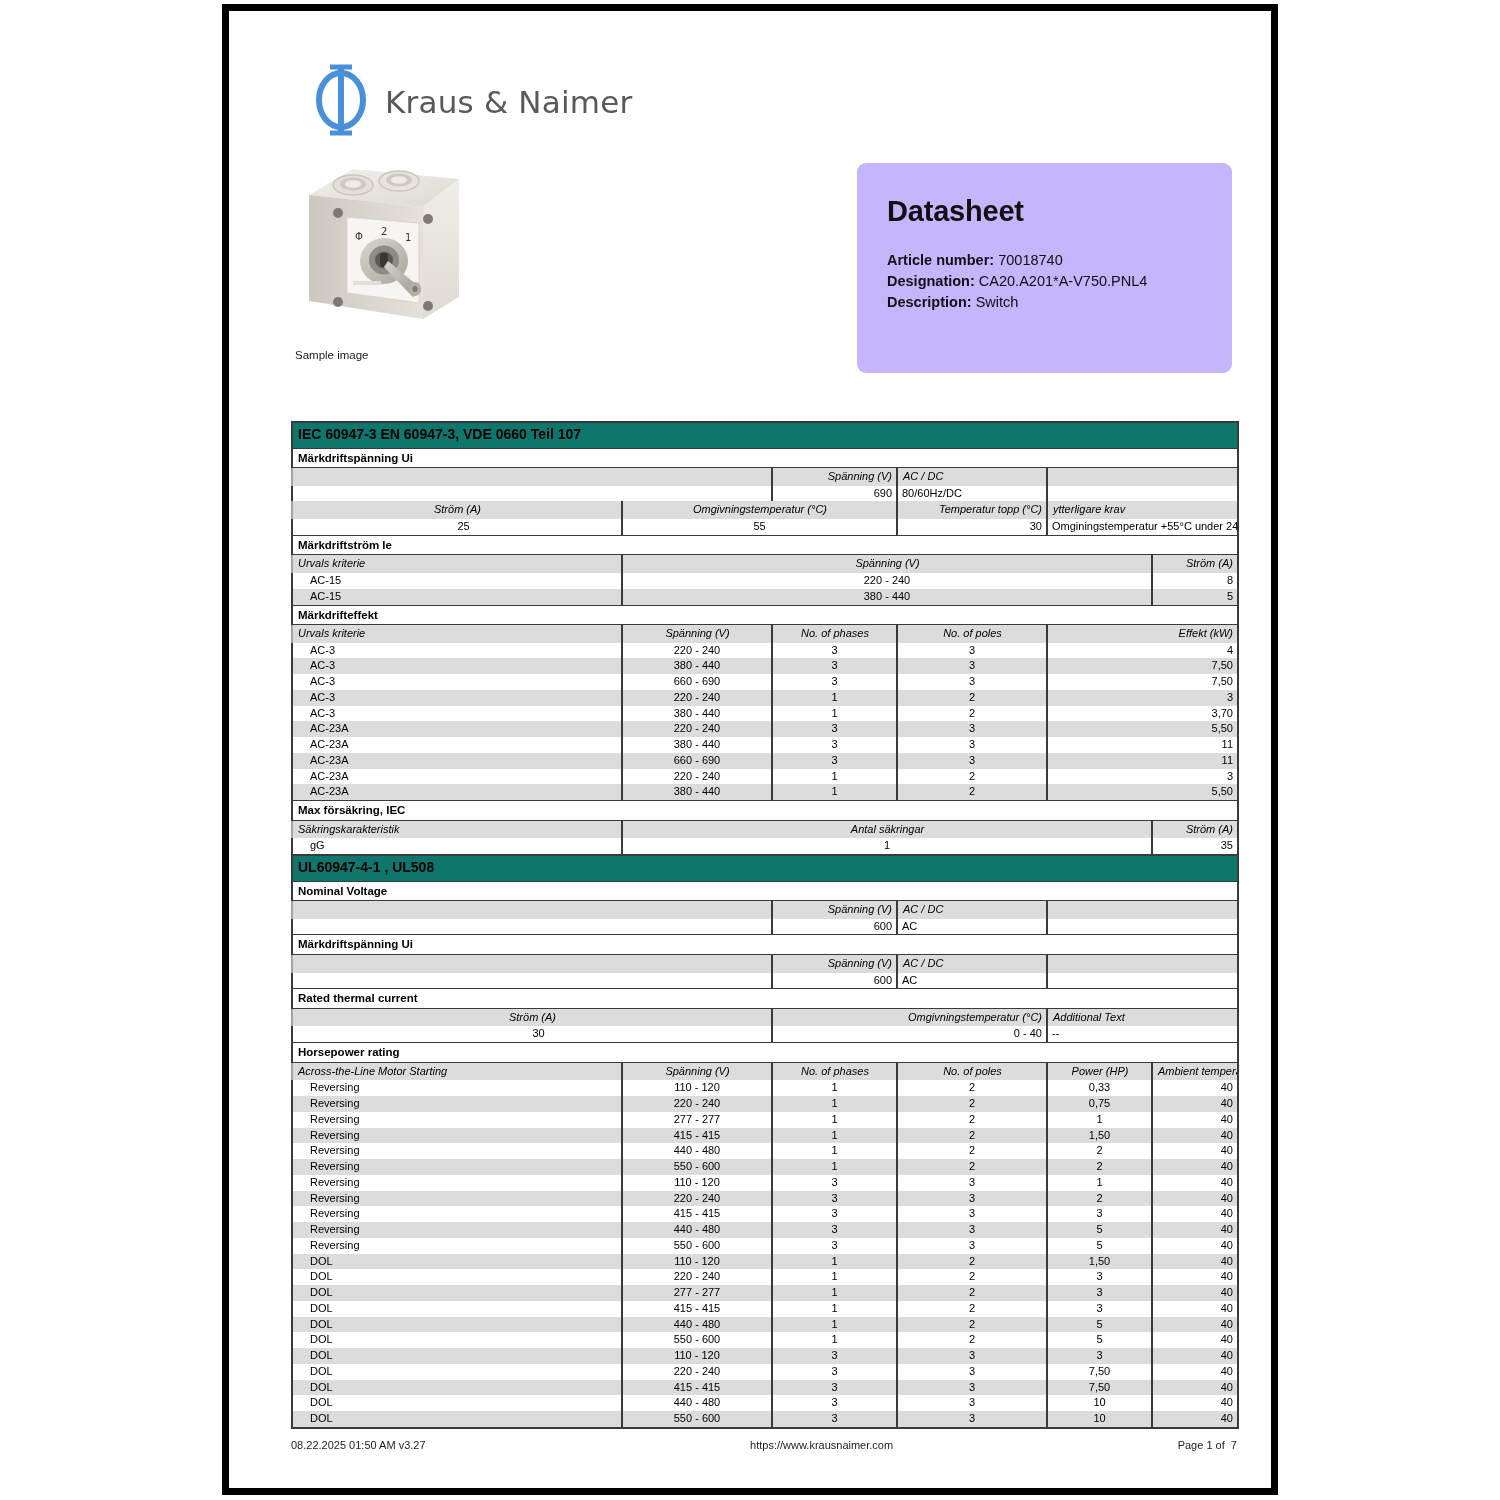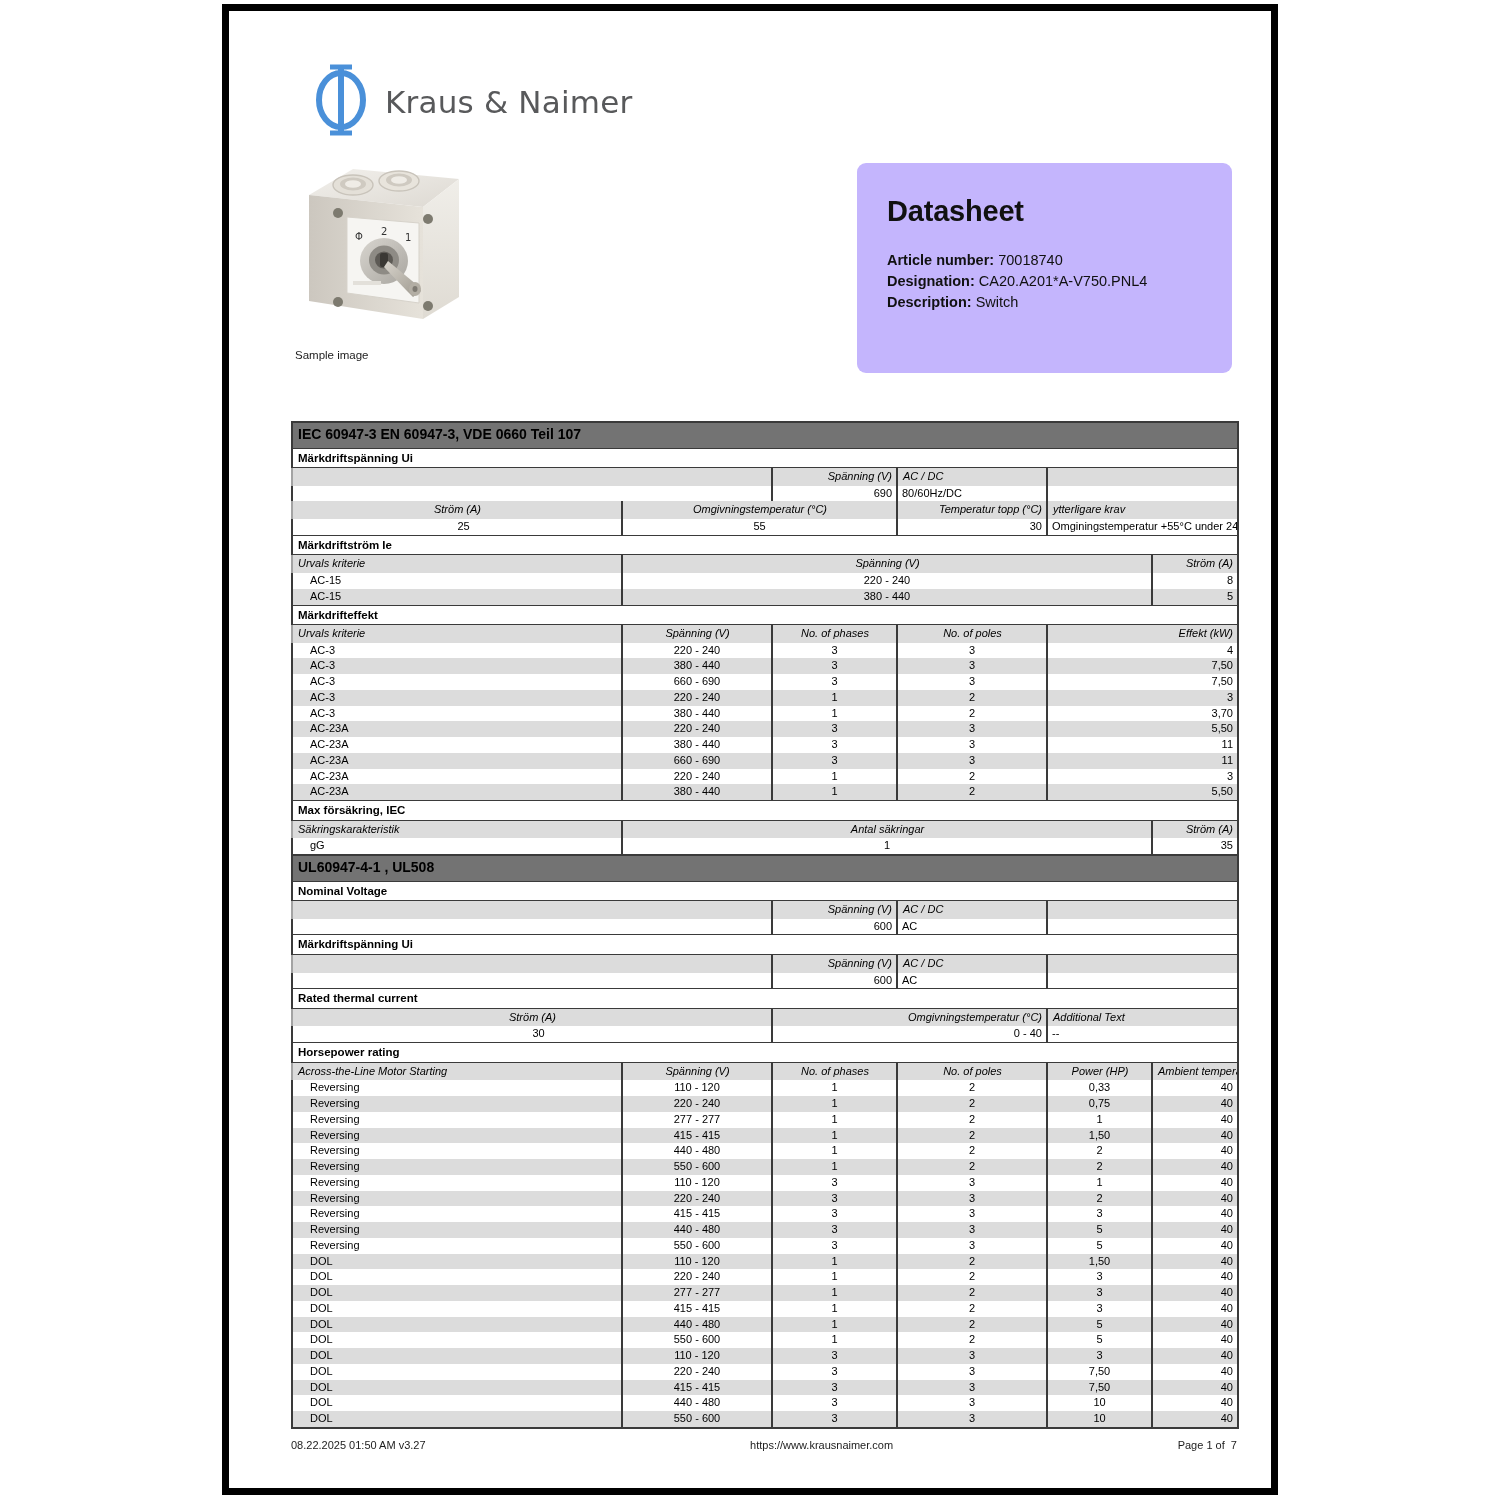--- a/index.html
+++ b/index.html
@@ -114,21 +114,21 @@
     padding: 1px 4px;
     vertical-align: bottom;
     line-height: 1.25;
     white-space: nowrap;
     overflow: hidden;
   }
   
   tr.std-head td {
     font-size: 14px;
     font-weight: bold;
-    background: #737373;
+    background: #0f766e;
     border-top: 2px solid #3a3a3a;
     border-bottom: 1px solid #3a3a3a;
     border-left: 2px solid #3a3a3a;
     border-right: 2px solid #3a3a3a;
     padding: 3px 5px 4px 5px;
   }
   
   tr.grp-head td {
     font-size: 11.5px;
     font-weight: bold;

